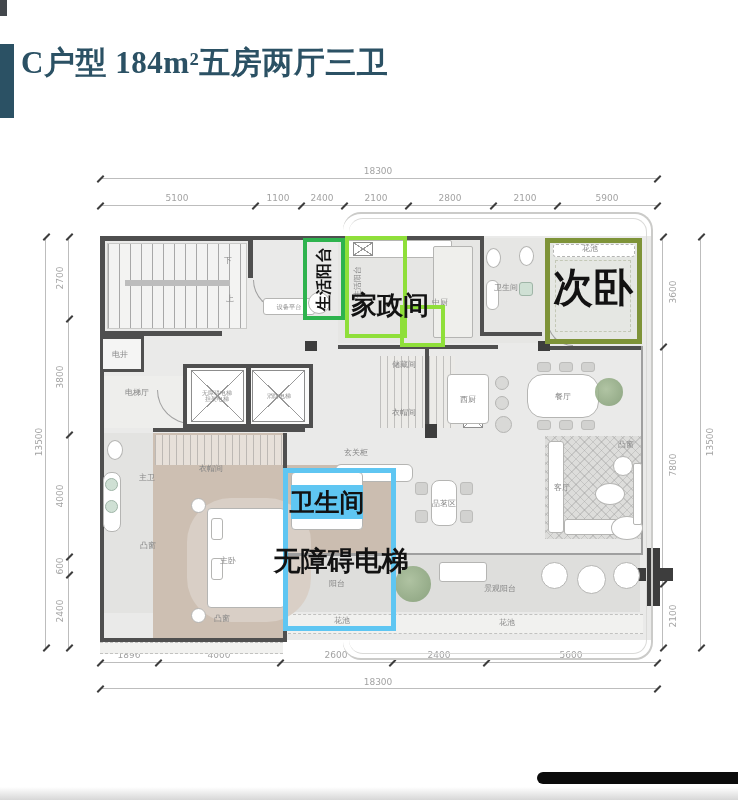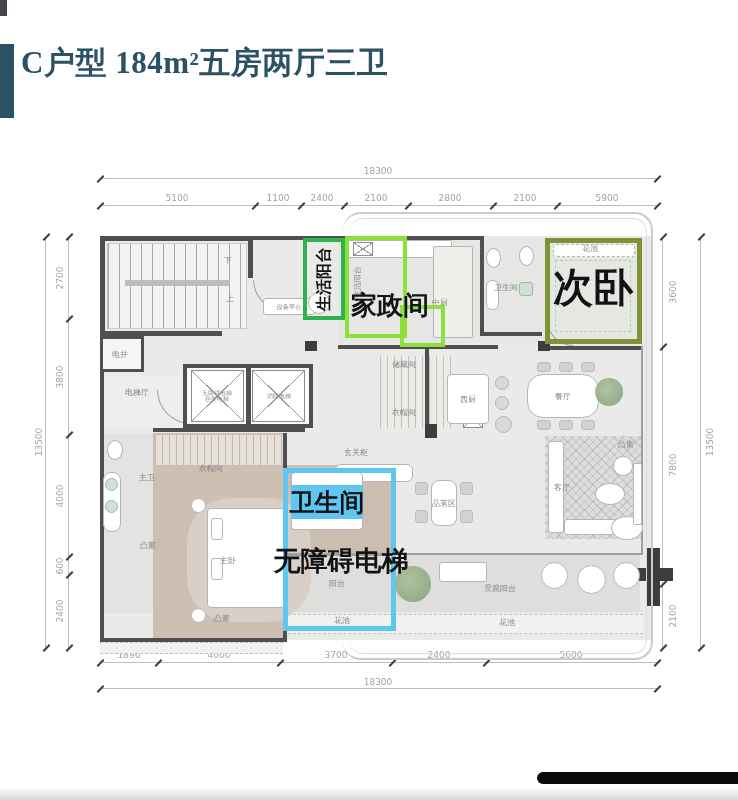--- a/index.html
+++ b/index.html
@@ -106,21 +106,21 @@
       <i class="tick" style="left: 244px;"></i>
       <i class="tick" style="left: 308px;"></i>
       <i class="tick" style="left: 393px;"></i>
       <i class="tick" style="left: 457px;"></i>
       <i class="tick" style="left: 557px;"></i>
     </div>
 
   <div class="dim-h" style="left:100px;top:662px;width:557px">
     <span class="dim-num" style="left:29px;top:-13px">1896</span>
     <span class="dim-num" style="left:119px;top:-13px">4000</span>
-    <span class="dim-num" style="left:236px;top:-13px">3700</span>
+    <span class="dim-num" style="left:236px;top:-13px">2600</span>
     <span class="dim-num" style="left:339px;top:-13px">2400</span>
     <span class="dim-num" style="left:471px;top:-13px">5600</span>
   <i class="tick" style="left: 0px;"></i>
       <i class="tick" style="left: 58px;"></i>
       <i class="tick" style="left: 180px;"></i>
       <i class="tick" style="left: 292px;"></i>
       <i class="tick" style="left: 386px;"></i>
       <i class="tick" style="left: 557px;"></i>
     </div>
   <div class="dim-h" style="left:100px;top:688px;width:557px">

